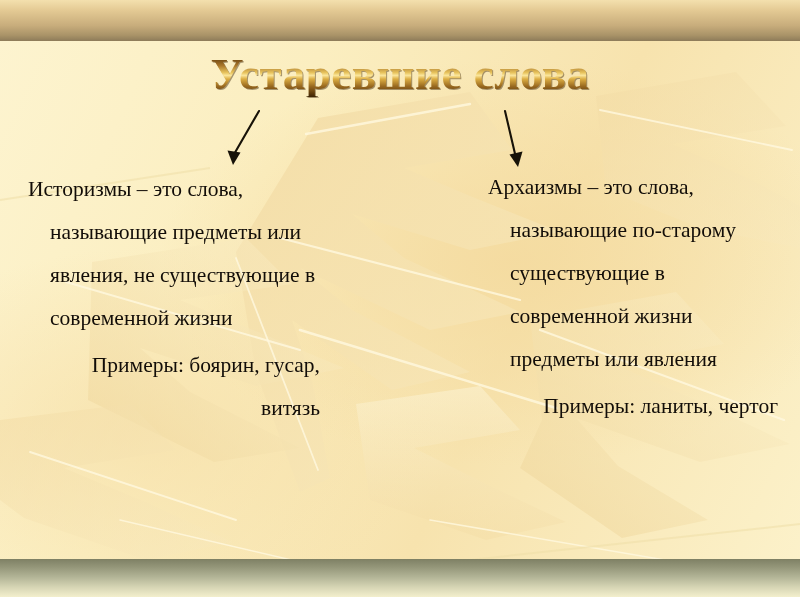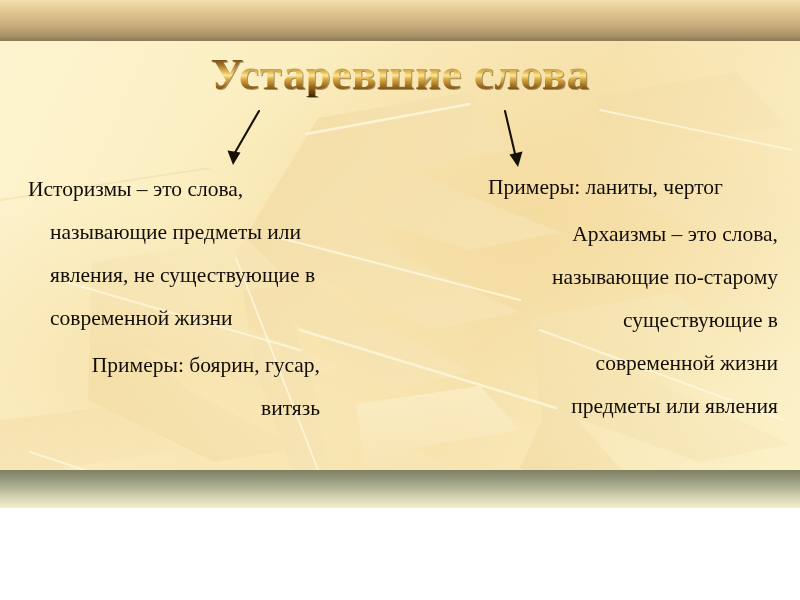--- a/index.html
+++ b/index.html
@@ -5,21 +5,21 @@
 <style>
   html, body {
     margin: 0;
     padding: 0;
     background: #ffffff;
   }
 
   #slide {
     position: relative;
     width: 800px;
-    height: 508px;
+    height: 597px;
     overflow: hidden;
     font-family: "Liberation Serif", "DejaVu Serif", serif;
     
     background-color: #fbeec2;
     background-image:
       radial-gradient(ellipse 520px 300px at 64% 44%, rgba(244,218,158,0.85) 0%, rgba(244,218,158,0.0) 68%),
       radial-gradient(ellipse 420px 260px at 18% 72%, rgba(246,223,168,0.70) 0%, rgba(246,223,168,0.0) 70%),
       linear-gradient(115deg, #fdf4d0 0%, #fbeec0 32%, #f7e3ae 62%, #fcf2cb 100%);
   }
 
@@ -177,17 +177,17 @@
       </g>
     </svg>
   </div>
 
   <div id="col-left" class="column">
     <p class="para">Историзмы – это слова, называющие предметы или явления, не существующие в современной жизни</p>
     <p class="para">Примеры: боярин, гусар, витязь</p>
   </div>
 
   <div id="col-right" class="column">
+    <p class="para">Архаизмы – это слова, называющие по-старому существующие в современной жизни предметы или явления</p>
     <p class="para">Примеры: ланиты, чертог</p>
-    <p class="para">Архаизмы – это слова, называющие по-старому существующие в современной жизни предметы или явления</p>
   </div>
 
 </div>
 
 </body></html>

